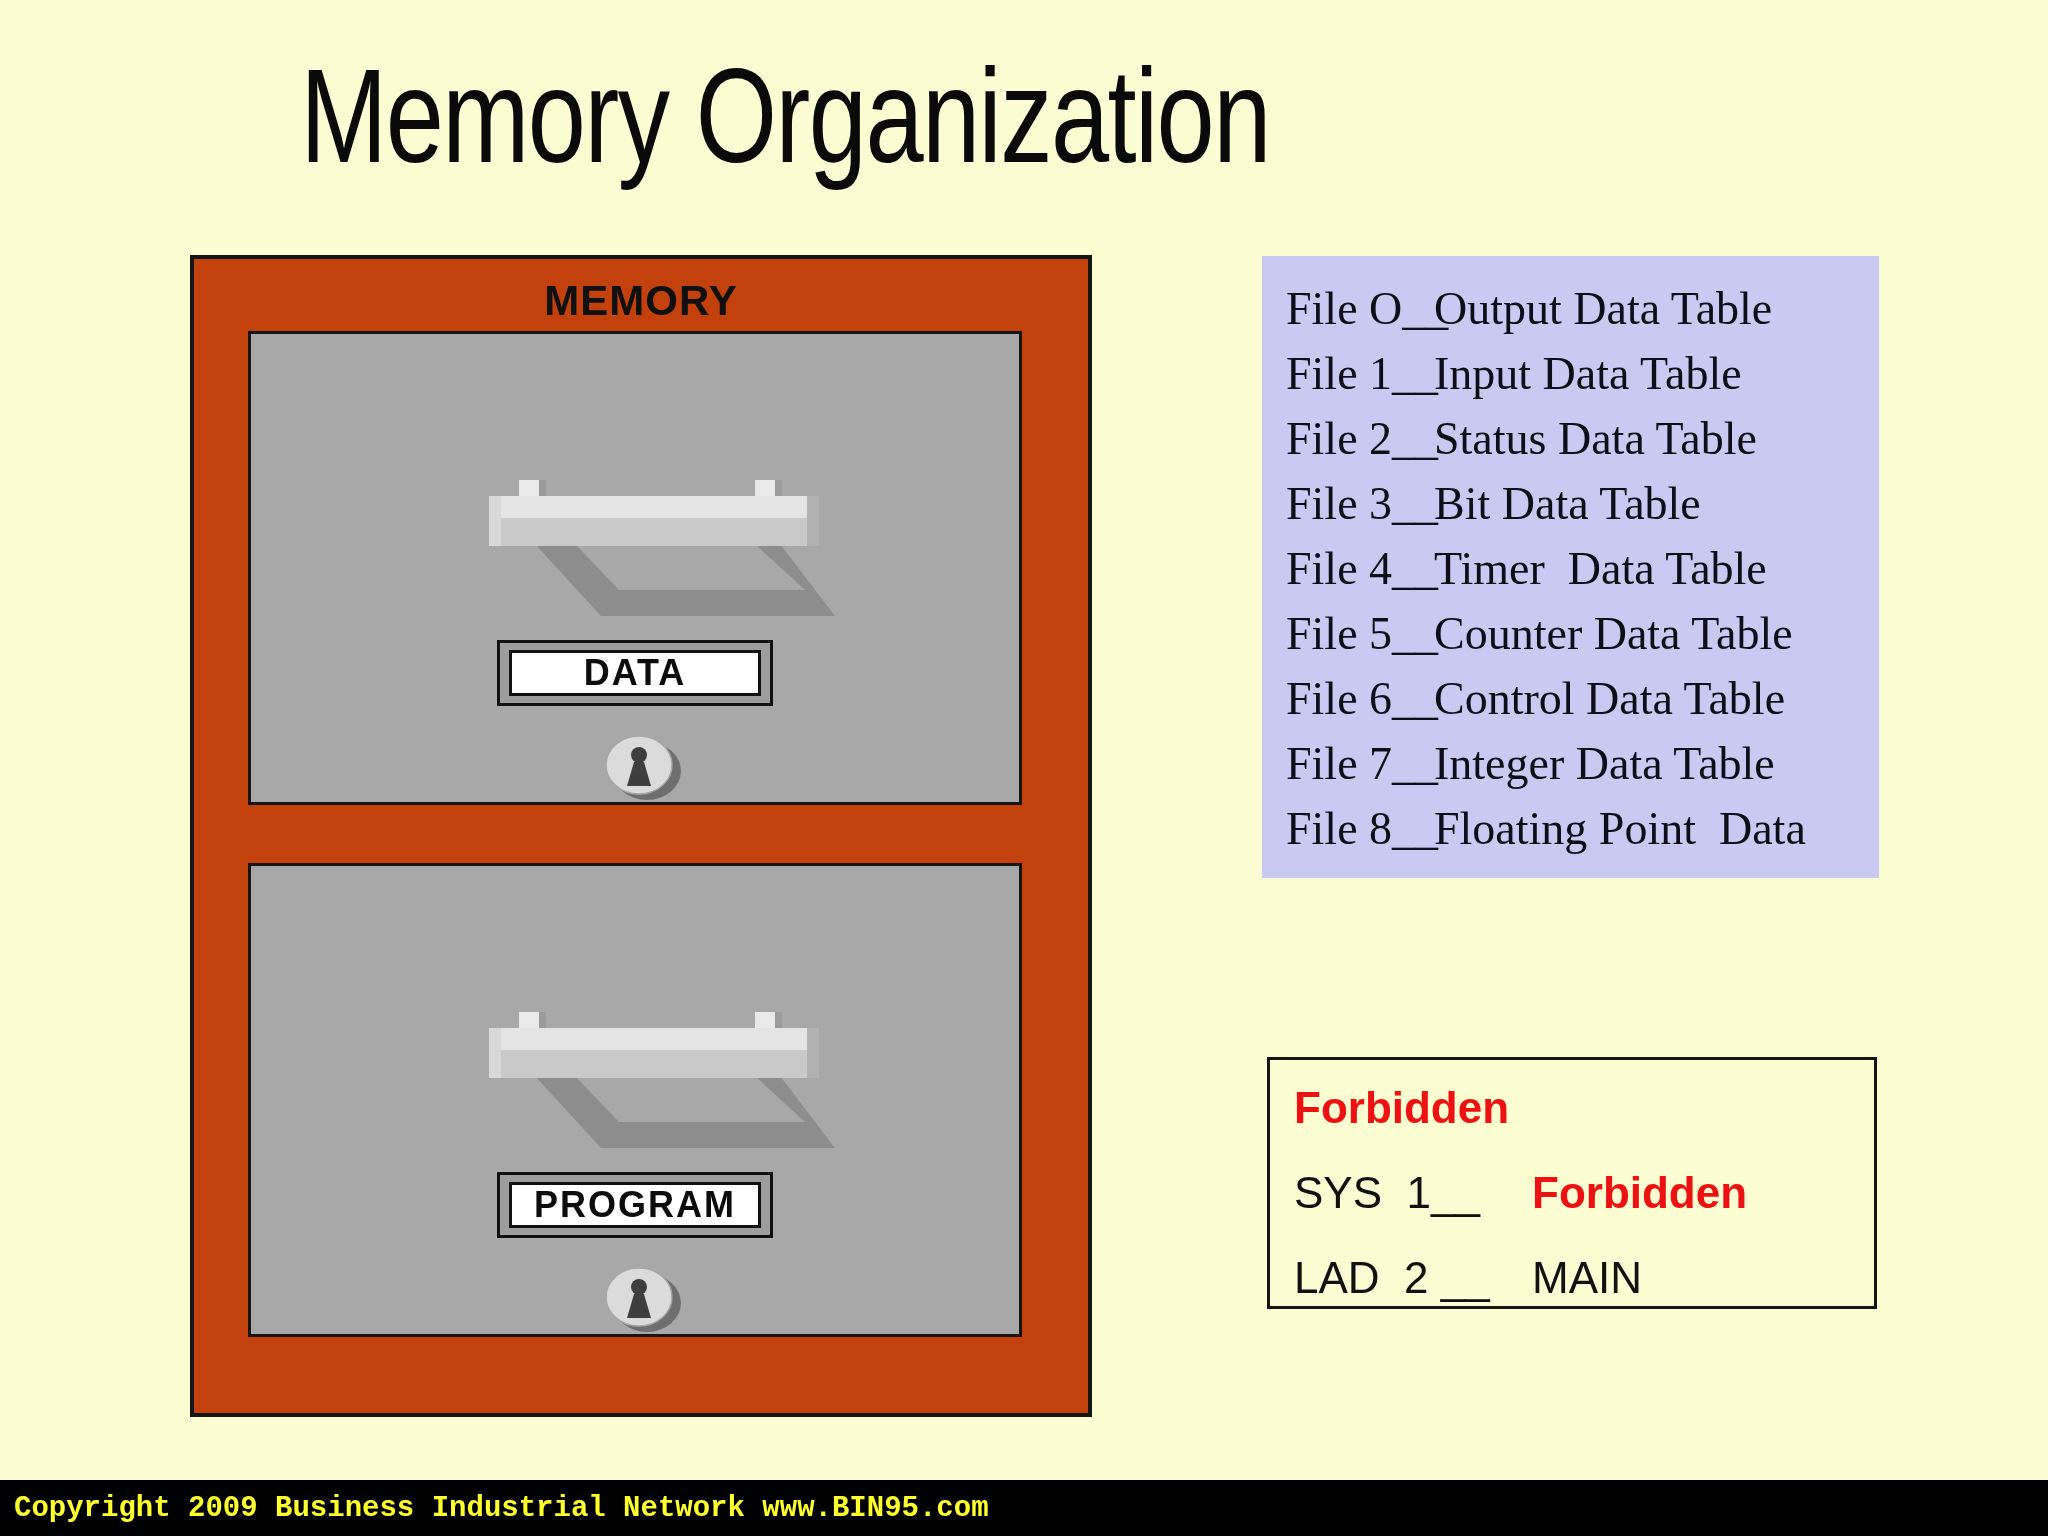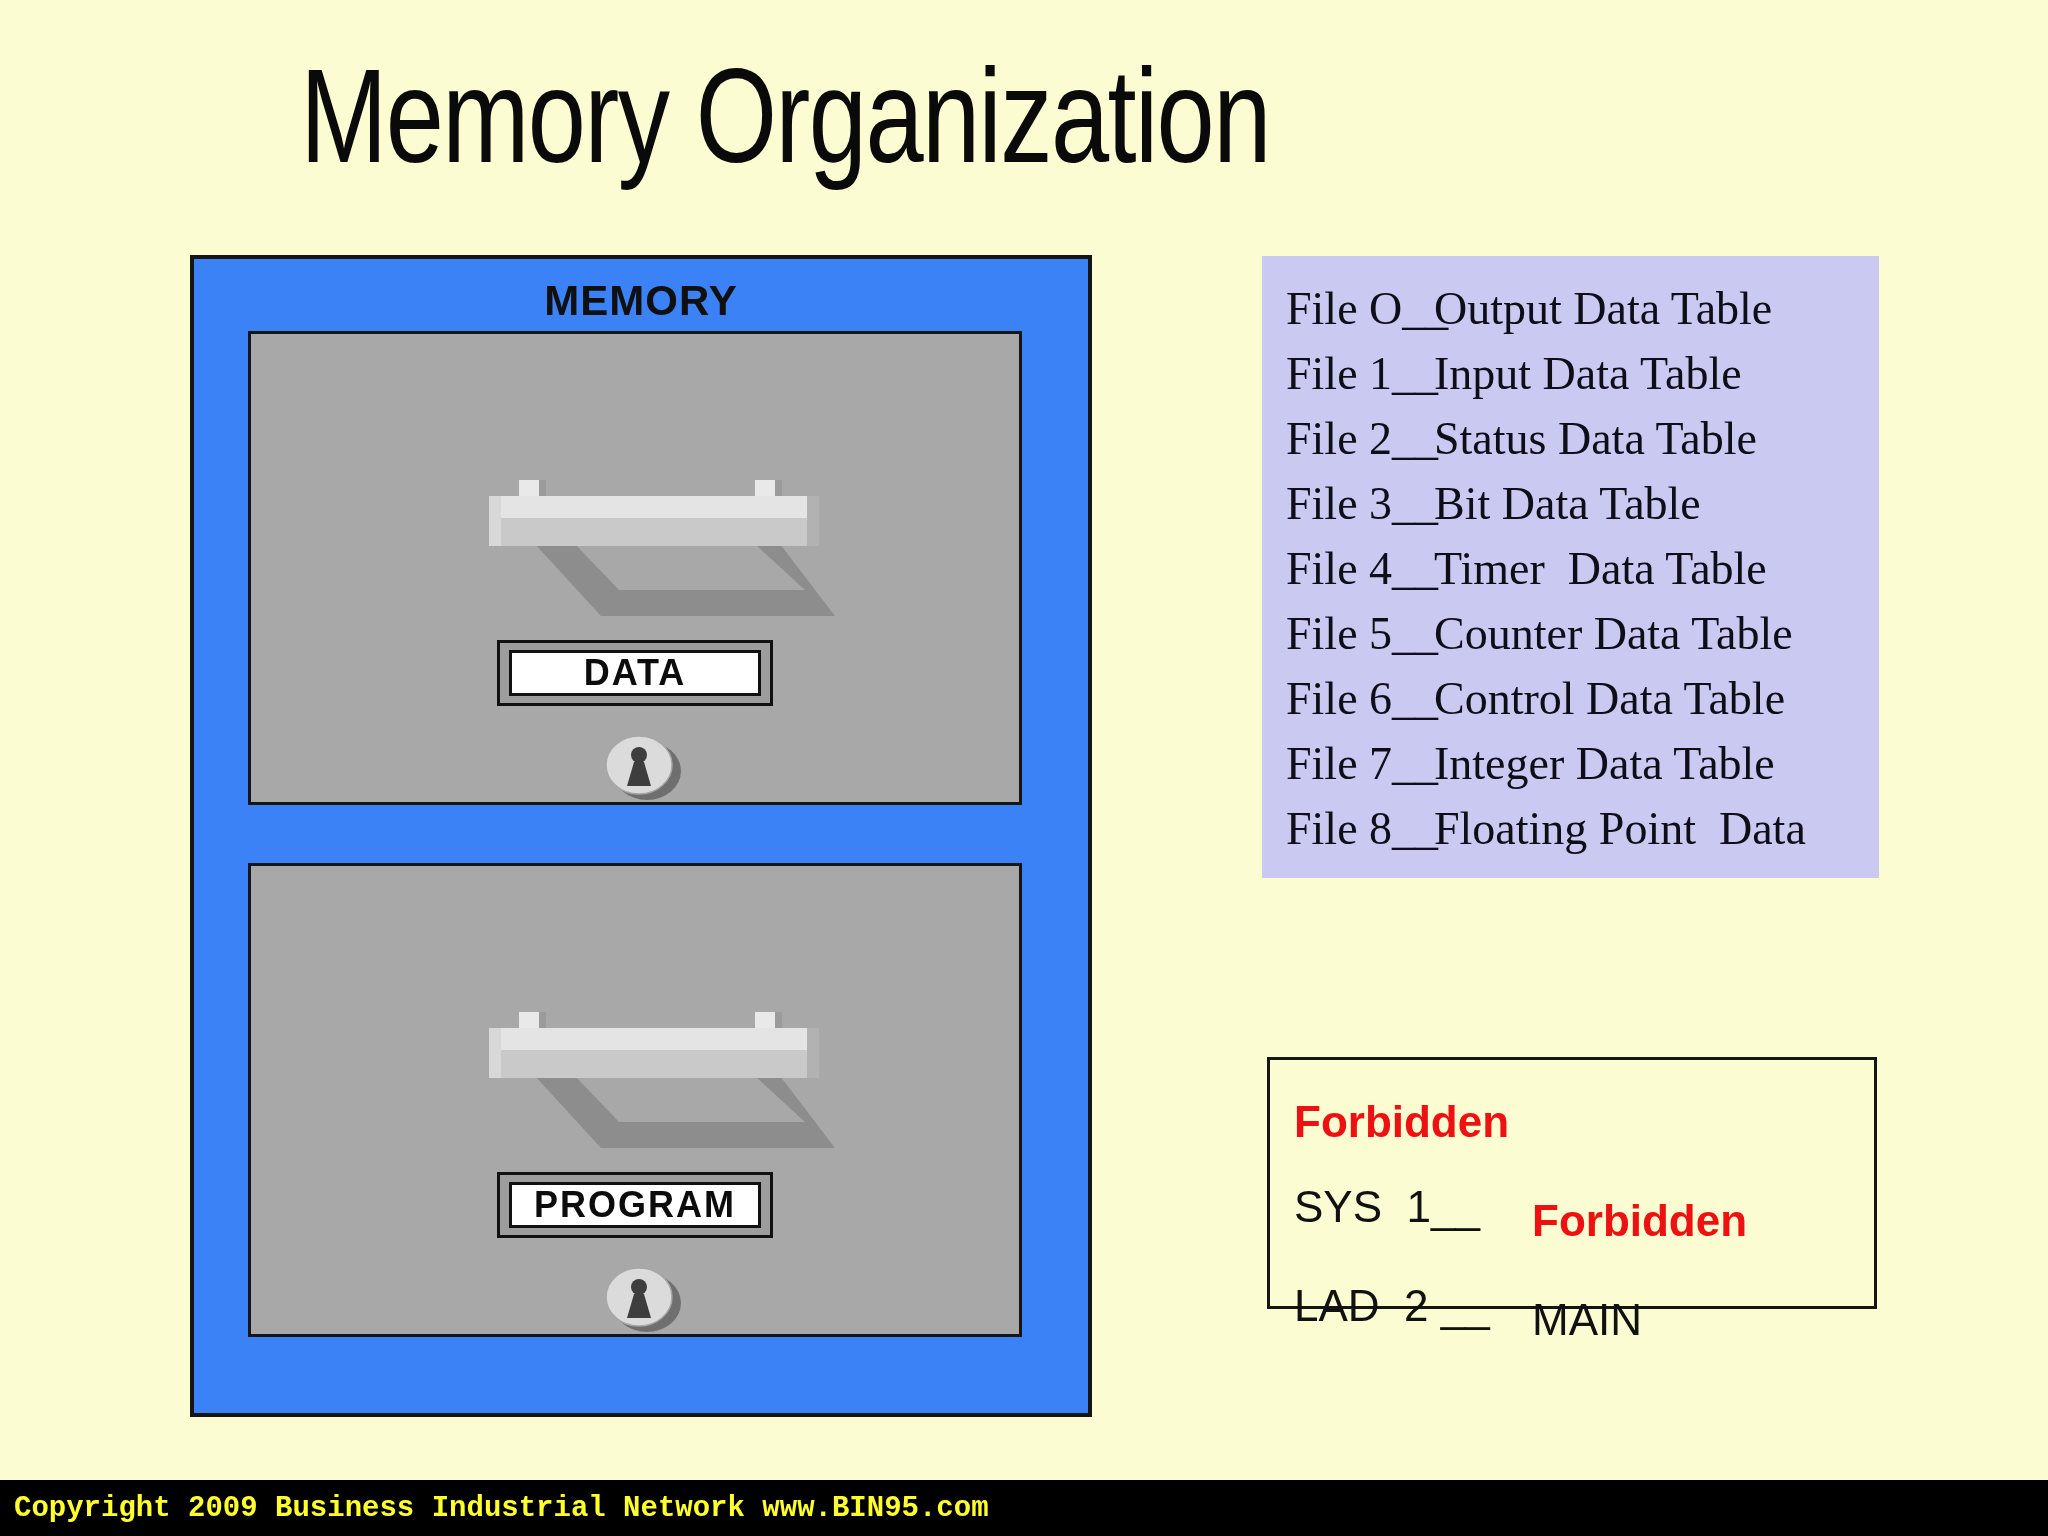--- a/index.html
+++ b/index.html
@@ -16,21 +16,21 @@
     position:absolute;left:785px;top:46px;
     transform:translateX(-50%) scaleX(0.78);
     transform-origin:center top;
     font-size:134px;font-weight:400;color:#0a0a0a;
     white-space:nowrap;letter-spacing:-2px;line-height:140px;
   }
 
   
   .cabinet{
     position:absolute;left:190px;top:255px;width:902px;height:1162px;
-    background:#3b82f6;border:4px solid #151515;box-sizing:border-box;
+    background:#c2410c;border:4px solid #151515;box-sizing:border-box;
   }
   .memory-label{
     position:absolute;left:0;top:18px;width:100%;
     text-align:center;font-size:42px;font-weight:700;color:#101010;
     letter-spacing:1px;
   }
   .drawer{
     position:absolute;left:54px;width:774px;height:474px;
     background:#a8a8a8;border:3px solid #151515;box-sizing:border-box;
   }
@@ -65,21 +65,21 @@
   .fname{flex:1;}
 
   
   .sys-box{
     position:absolute;left:1267px;top:1057px;width:610px;height:252px;
     border:3px solid #151515;box-sizing:border-box;
     padding:20px 0 0 24px;font-size:44px;color:#111;
   }
   .srow{display:flex;line-height:56px;margin-bottom:29px;}
   .sid{width:238px;flex:0 0 238px;white-space:pre;}
-  .sval{flex:1;margin-top:14px;}
+  .sval{flex:1;}
   .sval.red{color:#ee1111;font-weight:700;}
   .sval.plain{color:#111;font-weight:400;}
 
   
   .footer{
     position:absolute;left:0;top:1480px;width:2048px;height:56px;
     background:#000000;
   }
   .footer-text{
     font-family:"Liberation Mono","DejaVu Sans Mono",monospace;

